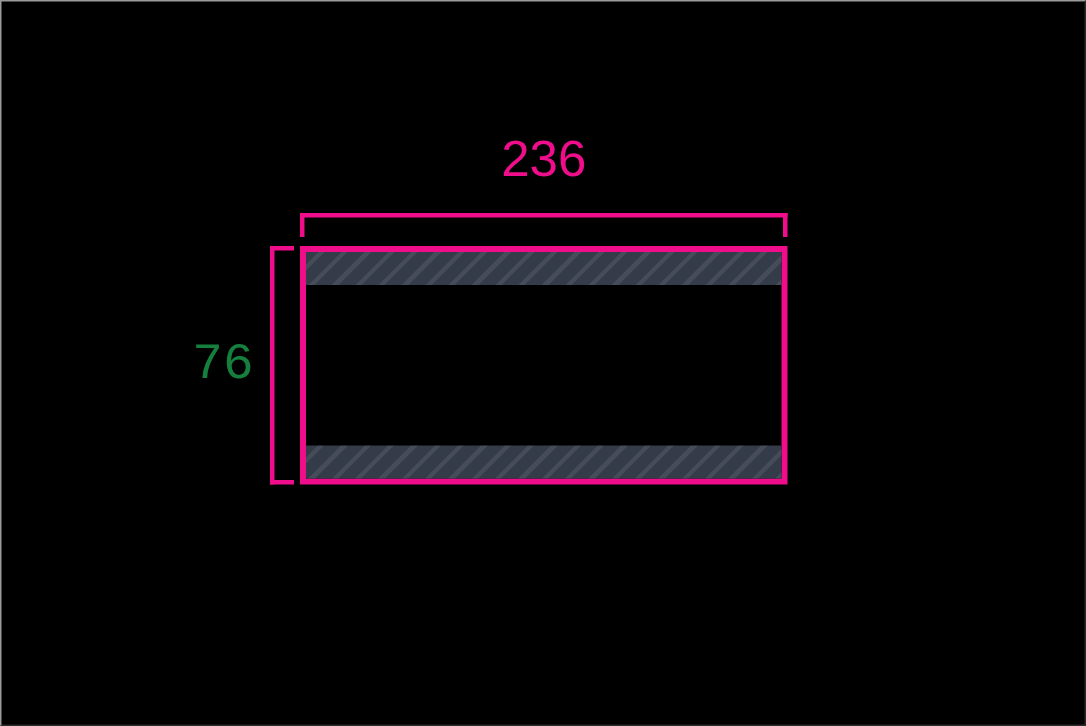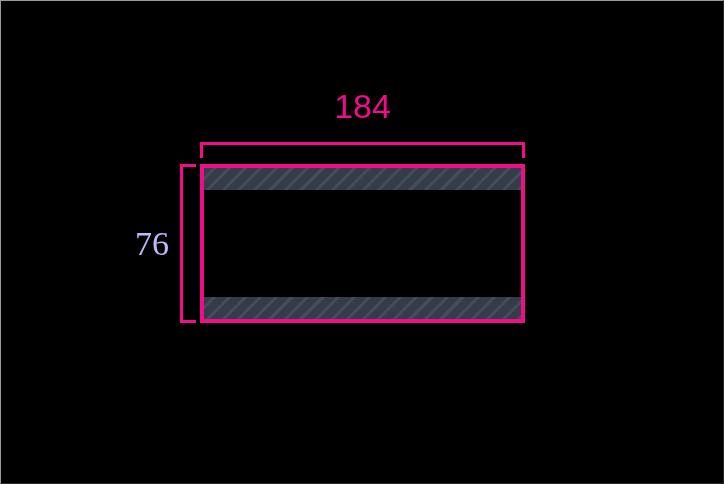--- a/index.html
+++ b/index.html
@@ -137,40 +137,40 @@
     background: #ef0d8c;
   }
   #height-bracket .tick.top    { top: 0; }
   #height-bracket .tick.bottom { bottom: 0; }
 
   #height-label {
     position: absolute;
     right: 0;
     top: 50%;
     transform: translateY(-50%);
-    color: #c4b5fd;
+    color: #15803d;
     font-size: 34px;
     line-height: 1;
     white-space: nowrap;
-    font-family: Liberation Serif, serif;
+    font-family: Liberation Mono, monospace;
   }
   #height-label-wrap {
     position: absolute;
     left: 100px;
     top: 163px;
     width: 68px;
     height: 159px;
   }
 </style>
 </head>
 <body>
 
 <div id="canvas">
 
-  <div id="width-label">184</div>
+  <div id="width-label">236</div>
 
   <div id="width-bracket">
     <div class="span-line"></div>
     <div class="tick left"></div>
     <div class="tick right"></div>
   </div>
 
   <div id="height-label-wrap">
     <div id="height-label">76</div>
   </div>

